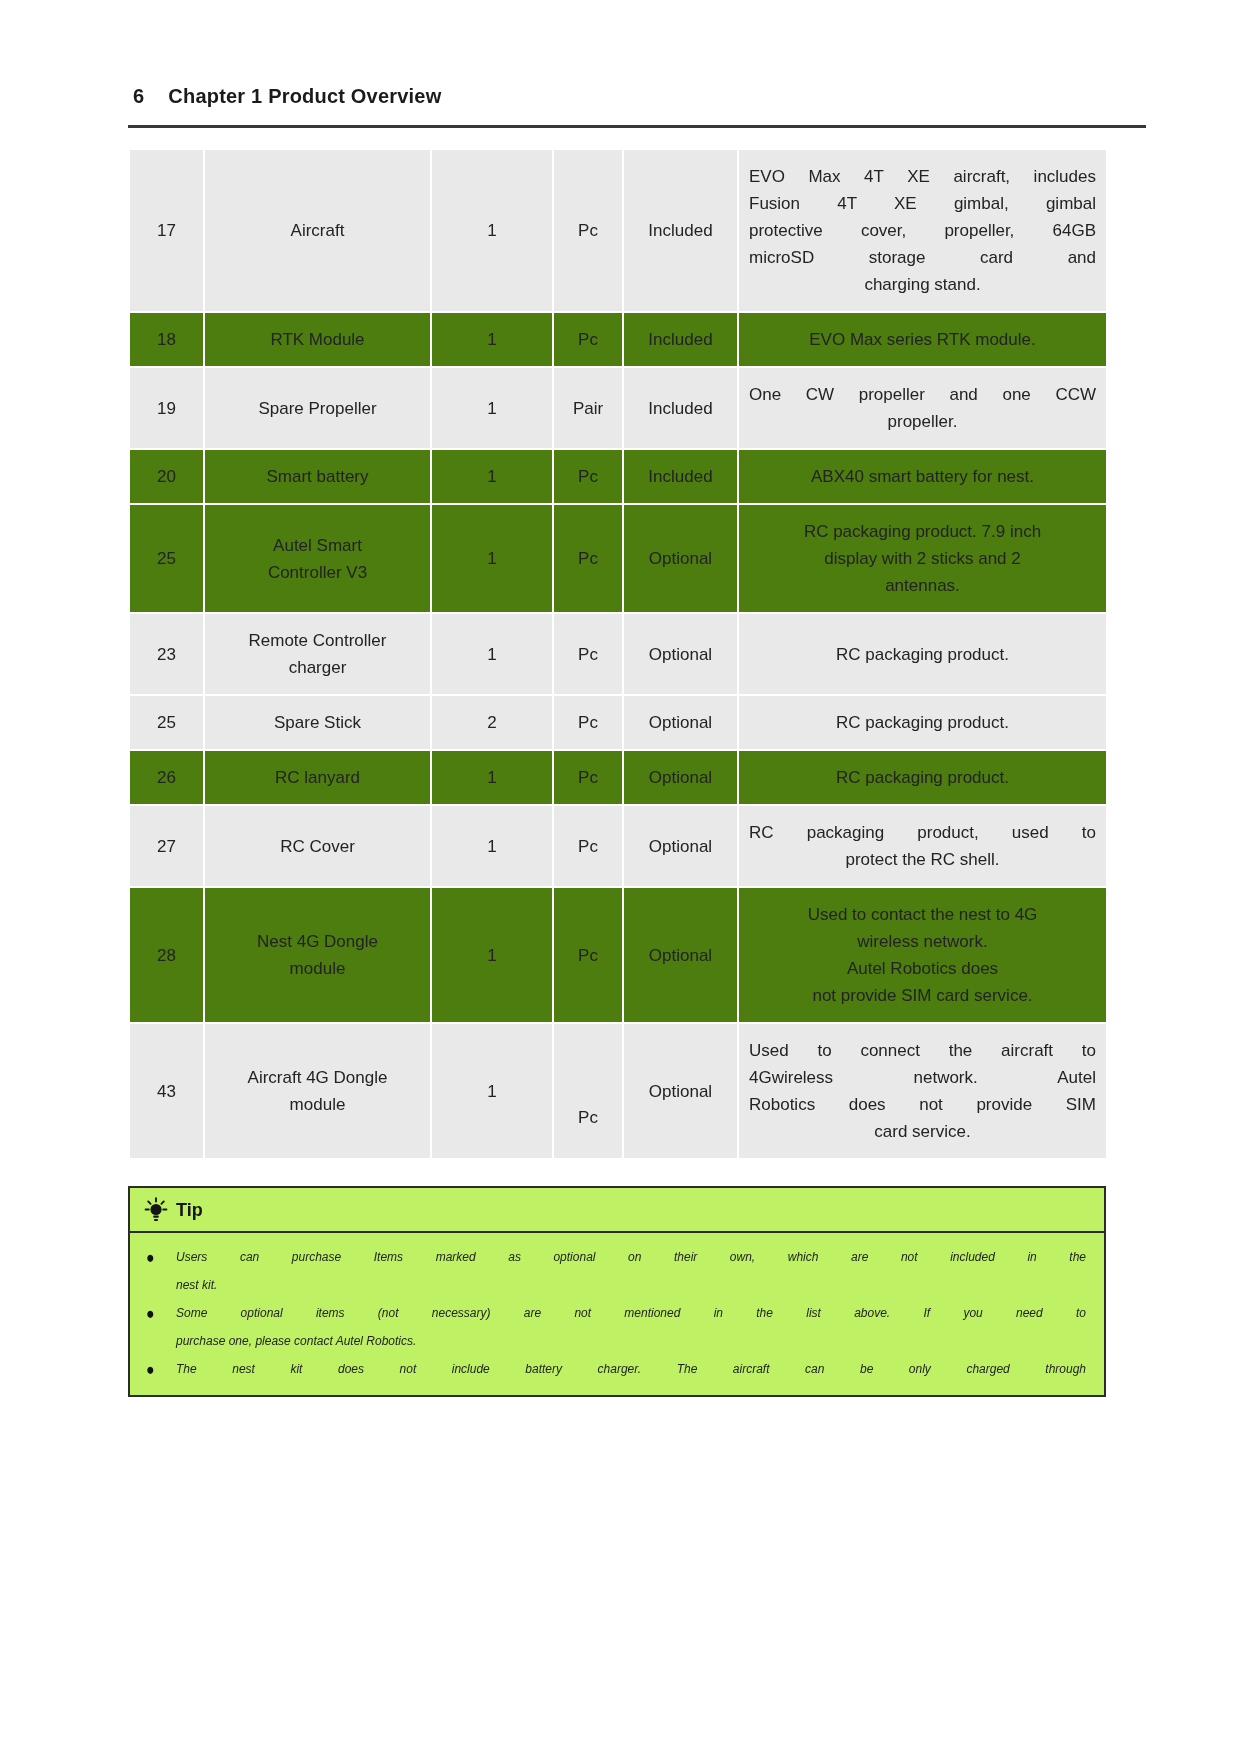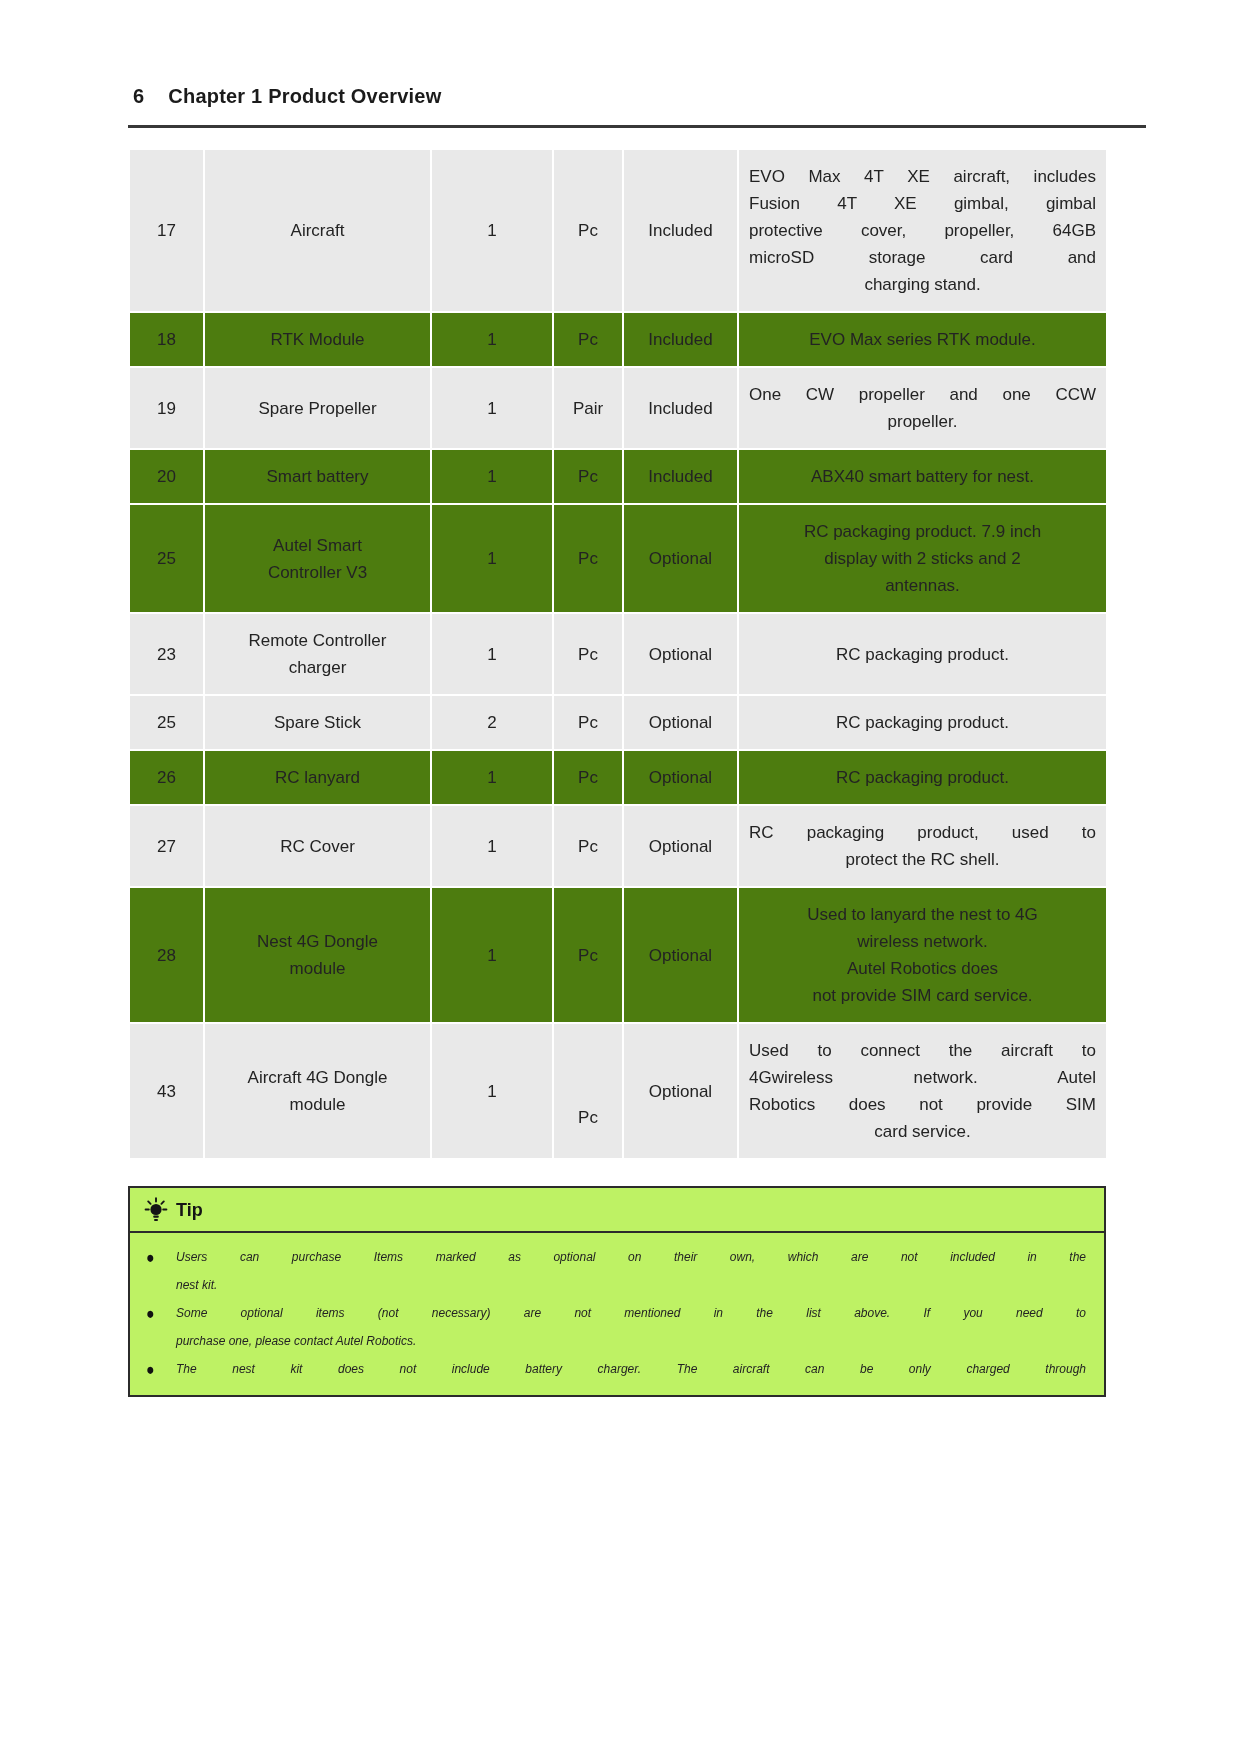--- a/index.html
+++ b/index.html
@@ -197,21 +197,21 @@
           </td>
   </tr>
         <tr class="plain">
     <td class="c-no">28</td>
     <td class="c-item">Nest 4G Dongle
 module</td>
     <td class="c-qty">1</td>
     <td class="c-unit">Pc</td>
     <td class="c-status">Optional</td>
     <td class="c-desc">
-            <div class="line">Used to lanyard the nest to 4G</div>
+            <div class="line">Used to contact the nest to 4G</div>
             <div class="line">wireless network.</div>
             <div class="line">Autel Robotics does</div>
             <div class="line">not provide SIM card service.</div>
           </td>
   </tr>
         <tr class="shaded">
     <td class="c-no">43</td>
     <td class="c-item">Aircraft 4G Dongle
 module</td>
     <td class="c-qty">1</td>

